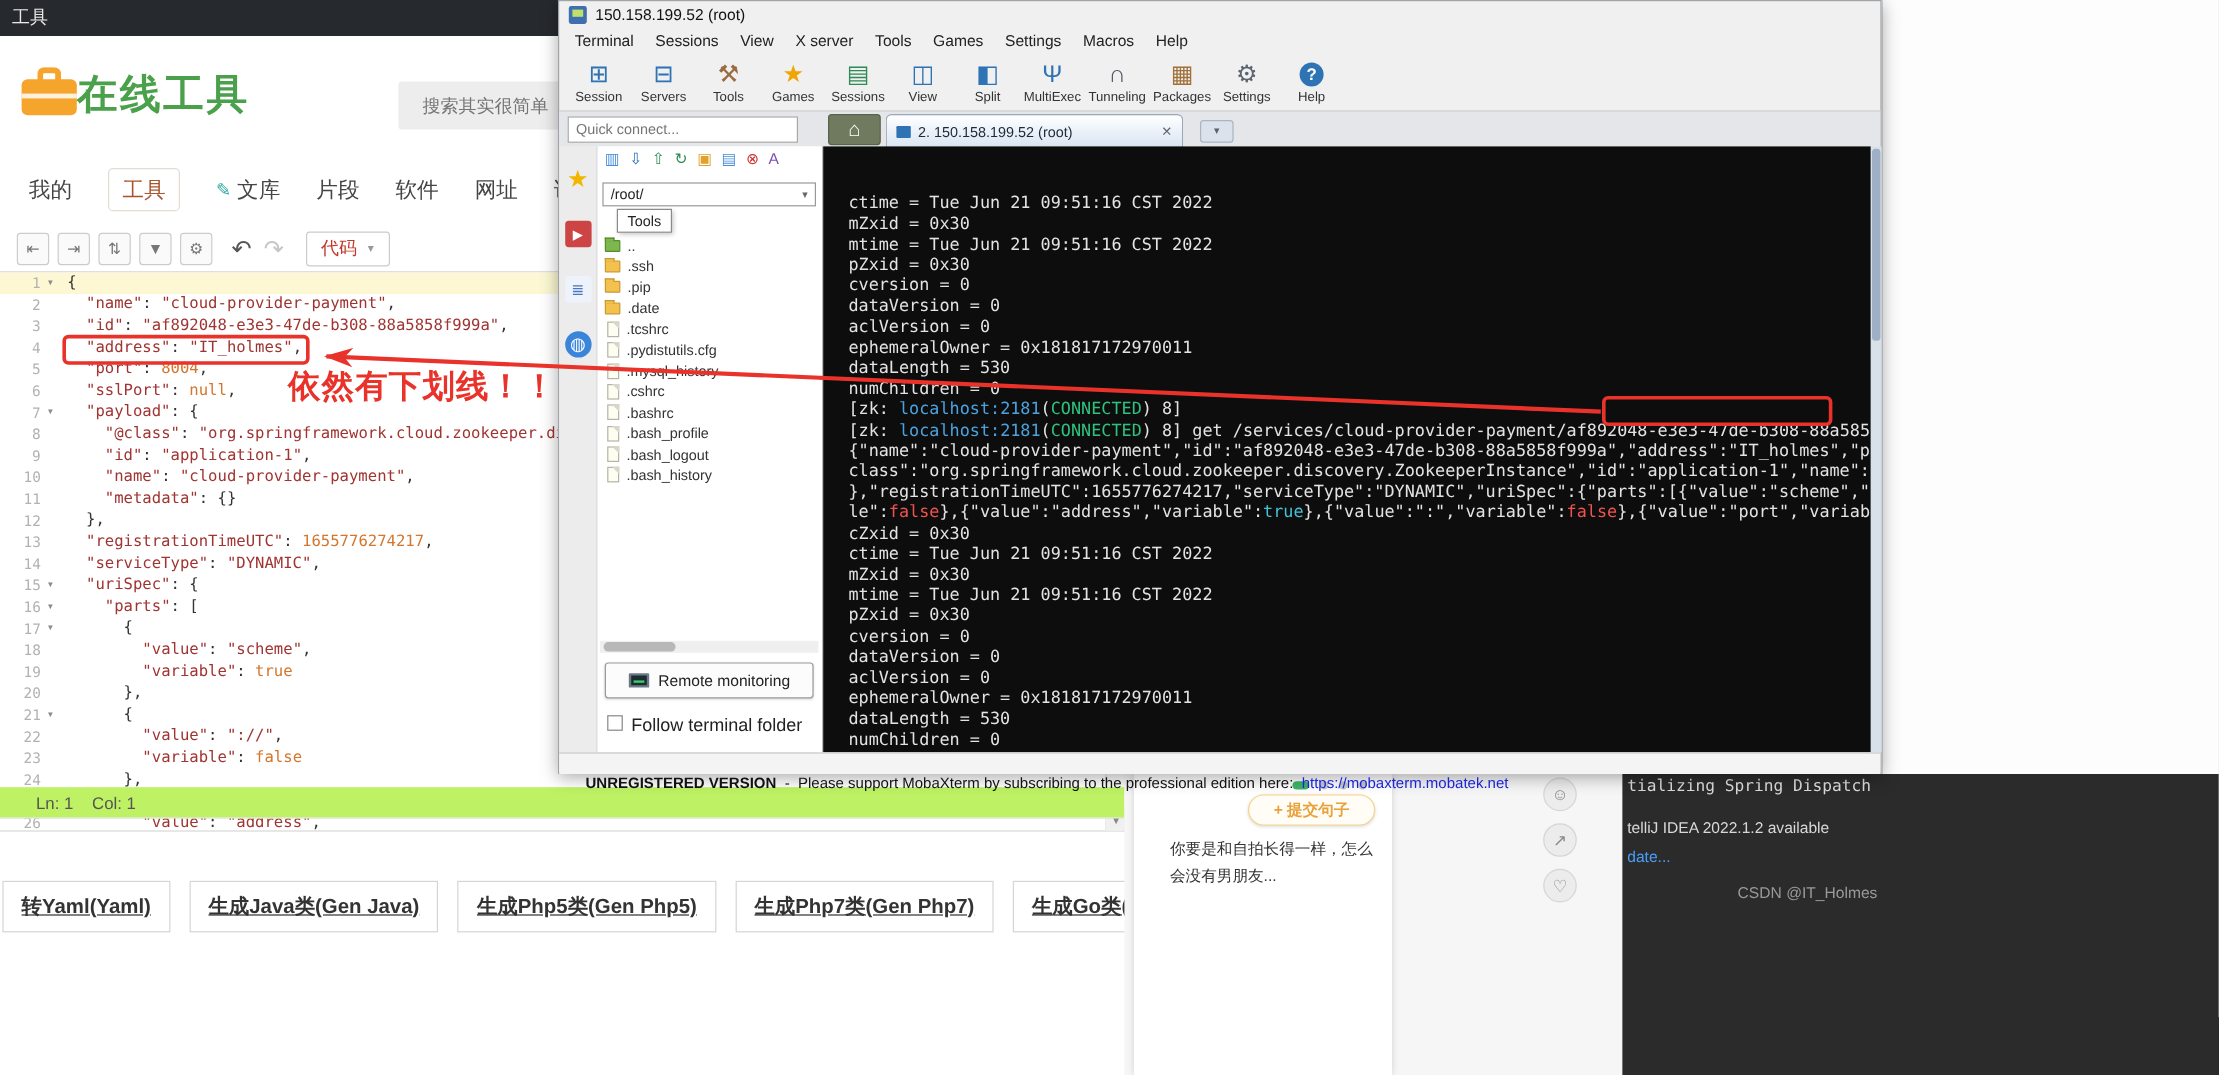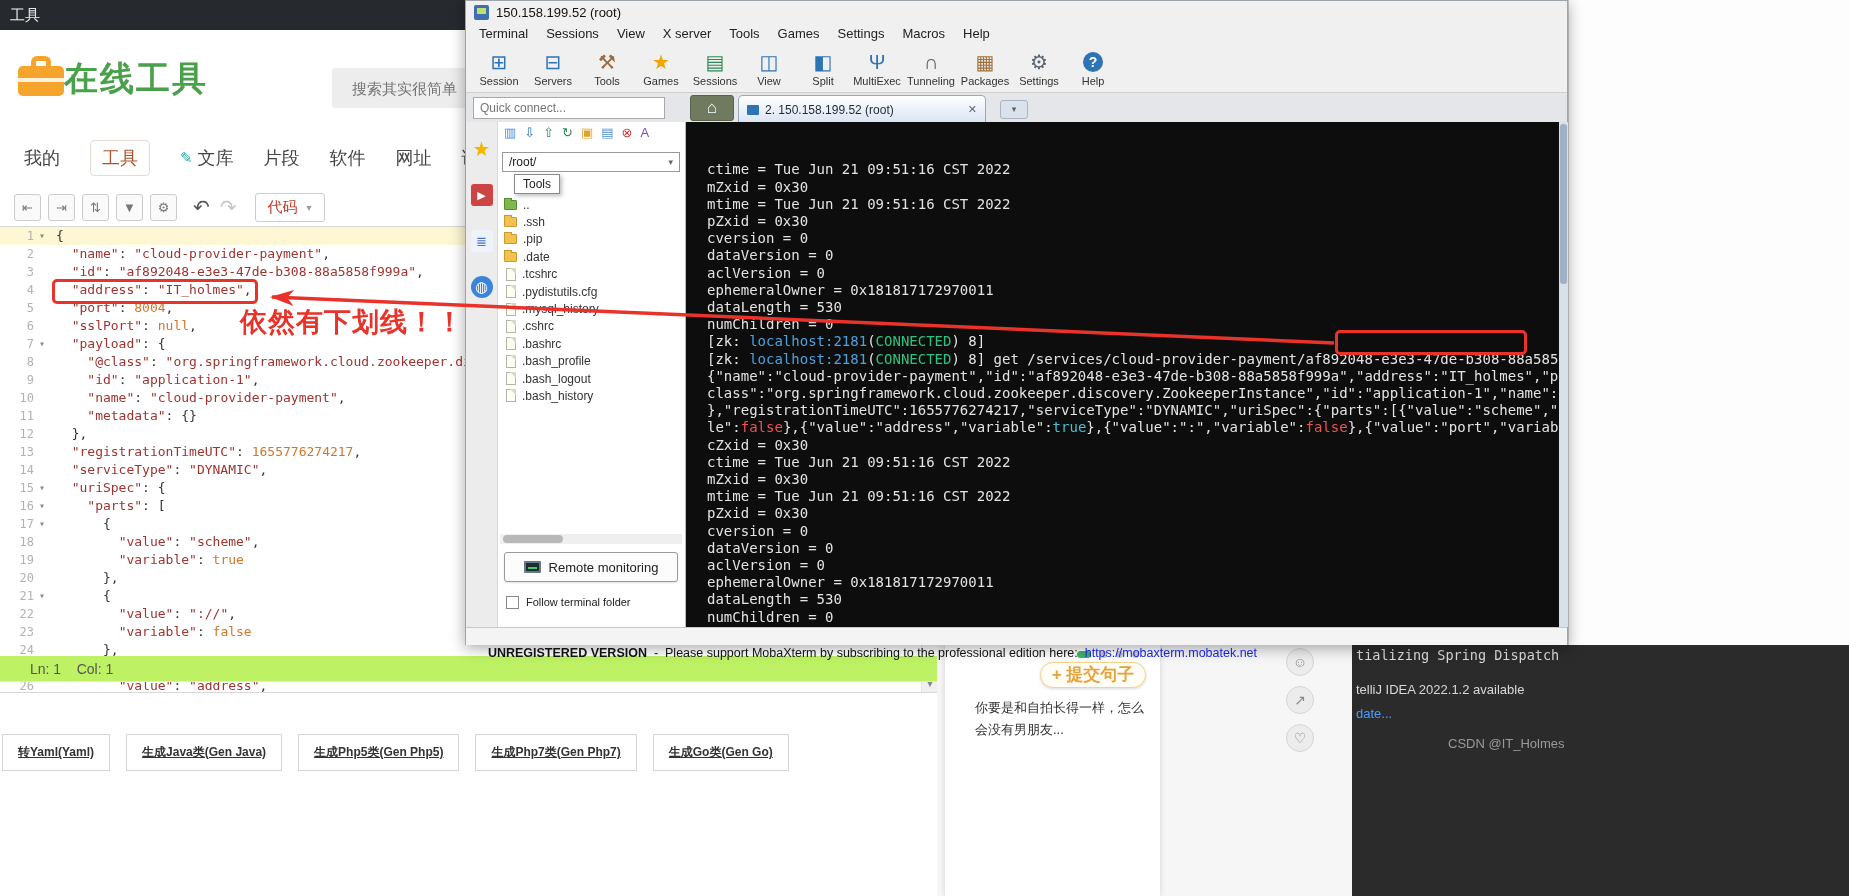--- a/index.html
+++ b/index.html
@@ -32,21 +32,21 @@
   .ed-row.active{background:#fdf8d3}
   .ed-gut{width:34px;text-align:right;color:#b2b2b2;font-size:12px;flex:none}
   .ed-fold{width:16px;color:#8a8a8a;font-size:10px;text-align:center;flex:none}
   .ed-code{padding-left:6px;color:#333}
   .tk-s{color:#a03431}
   .tk-n{color:#d4762c}
   #ed-scroll{position:absolute;right:1px;top:227px;width:17px;height:465px;background:#fafafa;border-left:1px solid #e4e4e4}
   #ed-scroll .arr{position:absolute;bottom:0;left:0;width:16px;height:18px;background:#f0f0f0;border-top:1px solid #ddd;color:#888;font-size:9px;text-align:center;line-height:18px;cursor:pointer}
   #ed-status{position:absolute;left:0;top:656px;width:937px;height:26px;background:#bef264;border-bottom:1px solid #e5e5e5;font-size:14px;color:#555;line-height:26px;padding-left:30px;white-space:pre}
   #b-tabs{position:absolute;left:2px;top:734px;display:flex;gap:16px}
-  .b-tab{border:1px solid #d5d5d5;background:#fff;padding:9px 15px;font-size:12px;color:#333;font-weight:bold;text-decoration:underline;white-space:nowrap;cursor:pointer}
+  .b-tab{border:1px solid #d5d5d5;background:#fff;padding:9px 15px;font-size:17px;color:#333;font-weight:bold;text-decoration:underline;white-space:nowrap;cursor:pointer}
 
   
   #moba{position:absolute;left:465px;top:0;width:1103px;height:645px;background:#f0f0f0;border:1px solid #9fa4a9;z-index:3;box-shadow:0 3px 14px rgba(0,0,0,.35)}
   #m-title{position:absolute;left:0;top:0;width:100%;height:22px;display:flex;align-items:center;gap:7px;padding-left:8px;font-size:13px;color:#111}
   .m-appicon{width:15px;height:15px;background:#3f6fae;border-radius:2px;position:relative;flex:none}
   .m-appicon::after{content:"";position:absolute;left:3px;top:3px;width:9px;height:6px;background:#bfe06a}
   #m-menu{position:absolute;left:4px;top:22px;height:22px;display:flex;font-size:13px;color:#222}
   #m-menu span{padding:3px 9px;cursor:pointer;white-space:nowrap}
   #m-toolbar{position:absolute;left:6px;top:44px;height:47px;display:flex}
   .tb-item{width:54px;display:flex;flex-direction:column;align-items:center;justify-content:center;gap:1px;cursor:pointer}
@@ -74,21 +74,21 @@
   .ic-folder::before{content:"";position:absolute;left:-1px;top:-3px;width:6px;height:2px;background:#f2c14e;border:1px solid #c89a30;border-bottom:none}
   .ic-up{background:#7cb84e;border-color:#588a2e}
   .ic-up::before{background:#7cb84e;border-color:#588a2e}
   .ic-file{width:10px;height:13px;background:#fdfdf2;border:1px solid #b5b5a5;position:relative;flex:none;margin-left:2px}
   .ic-file::after{content:"";position:absolute;right:-1px;top:-1px;border:3px solid transparent;border-top-color:#d8d8c8;border-right-color:#d8d8c8}
   #mf-hscroll{position:absolute;left:2px;top:412px;width:182px;height:10px;background:#efefef}
   #mf-hscroll .thumb{width:60px;height:8px;background:#b8b8b8;border-radius:4px;margin:1px 0 0 3px}
   #mf-remote{position:absolute;left:6px;top:430px;width:174px;height:30px;border:1px solid #9a9a9a;border-radius:3px;background:#fcfcfc;display:flex;align-items:center;justify-content:center;gap:8px;font-size:13px;color:#222;cursor:pointer;box-shadow:0 1px 2px rgba(0,0,0,.12)}
   .ic-monitor{width:17px;height:12px;background:#1d2b33;border:2px solid #6a7a84;border-radius:1px;position:relative;flex:none}
   .ic-monitor::after{content:"";position:absolute;left:2px;top:4px;width:9px;height:2px;background:#35d06a}
-  #mf-follow{position:absolute;left:8px;top:474px;display:flex;gap:7px;font-size:11px;color:#222;cursor:pointer}
+  #mf-follow{position:absolute;left:8px;top:474px;display:flex;gap:7px;font-size:15px;color:#222;cursor:pointer}
   .checkbox{width:13px;height:13px;border:1px solid #888;background:#fff;flex:none}
   #m-term{position:absolute;left:220px;top:121px;width:873px;height:505px;background:#0d0d0d;overflow:hidden;padding:5px 0 0 21px;font-family:"DejaVu Sans Mono",monospace;font-size:14px;line-height:17.2px;color:#e3e3e3;white-space:pre;cursor:text}
   .t-host{color:#4aa3e0}
   .t-conn{color:#2ec27e}
   .t-false{color:#ef5350}
   .t-true{color:#45c1d6}
   #m-tscroll{position:absolute;left:1093px;top:121px;width:9px;height:505px;background:#d8e0ea}
   #m-tscroll .thumb{margin:2px 1px;width:7px;height:160px;background:#9fb0c4;border-radius:3px}
   #m-status{position:absolute;left:0;top:626px;width:1101px;height:18px;background:#f4f4f4;border-top:1px solid #c8c8c8;font-size:12.5px;line-height:17px;padding-left:8px;color:#111;white-space:pre}
   #m-status .st-bold{font-weight:bold}
@@ -96,21 +96,21 @@
 
   
   #right-pane{position:absolute;left:1568px;top:0;width:281px;height:645px;background:#fdfdfd;border-left:1px solid #cfcfcf;z-index:3}
 
   
   #strip{position:absolute;left:937px;top:645px;width:415px;height:251px;background:#f6f6f6;z-index:2}
   #chat{position:absolute;left:8px;top:0;width:215px;height:251px;background:#fff;box-shadow:0 0 6px rgba(0,0,0,.15)}
   #chat-dots{position:absolute;left:132px;top:6px;display:flex;align-items:center;gap:9px}
   .dot{width:7px;height:7px;border-radius:50%;background:#c9c9c9;cursor:pointer}
   .dot.active{width:14px;border-radius:4px;background:#3fb56a}
-  #chat-submit{position:absolute;left:95px;top:17px;width:106px;height:26px;background:#fffdf5;border:1px solid #f5d48a;border-radius:14px;box-shadow:0 1px 3px rgba(0,0,0,.15);font-size:17px;color:#e8a23c;text-align:center;line-height:24px;font-weight:bold;cursor:pointer;white-space:nowrap}
+  #chat-submit{position:absolute;left:95px;top:17px;width:106px;height:26px;background:#fffdf5;border:1px solid #f5d48a;border-radius:14px;box-shadow:0 1px 3px rgba(0,0,0,.15);font-size:13px;color:#e8a23c;text-align:center;line-height:24px;font-weight:bold;cursor:pointer;white-space:nowrap}
   #chat-msg{position:absolute;left:30px;top:52px;width:178px;font-size:13px;color:#333;line-height:22px}
   #floaters{position:absolute;left:349px;top:3px;display:flex;flex-direction:column;gap:10px}
   .floater{width:28px;height:28px;border-radius:50%;background:#ececec;border:1px solid #d5d5d5;color:#8a8a8a;font-size:14px;text-align:center;line-height:26px;cursor:pointer}
 
   
   #ide{position:absolute;left:1352px;top:645px;width:497px;height:251px;background:#2b2b2b;z-index:2}
   #ide-line1{position:absolute;left:4px;top:2px;font-family:"DejaVu Sans Mono",monospace;font-size:13.5px;color:#dcdcdc;white-space:pre}
   #ide-notif{position:absolute;left:4px;top:37px;font-size:13px;color:#d8d8d8}
   #ide-link{position:absolute;left:4px;top:61px;font-size:13px;color:#4a9df8;cursor:pointer}
   #ide-mark{position:absolute;left:96px;top:91px;font-size:13px;color:#9a9a9a}

